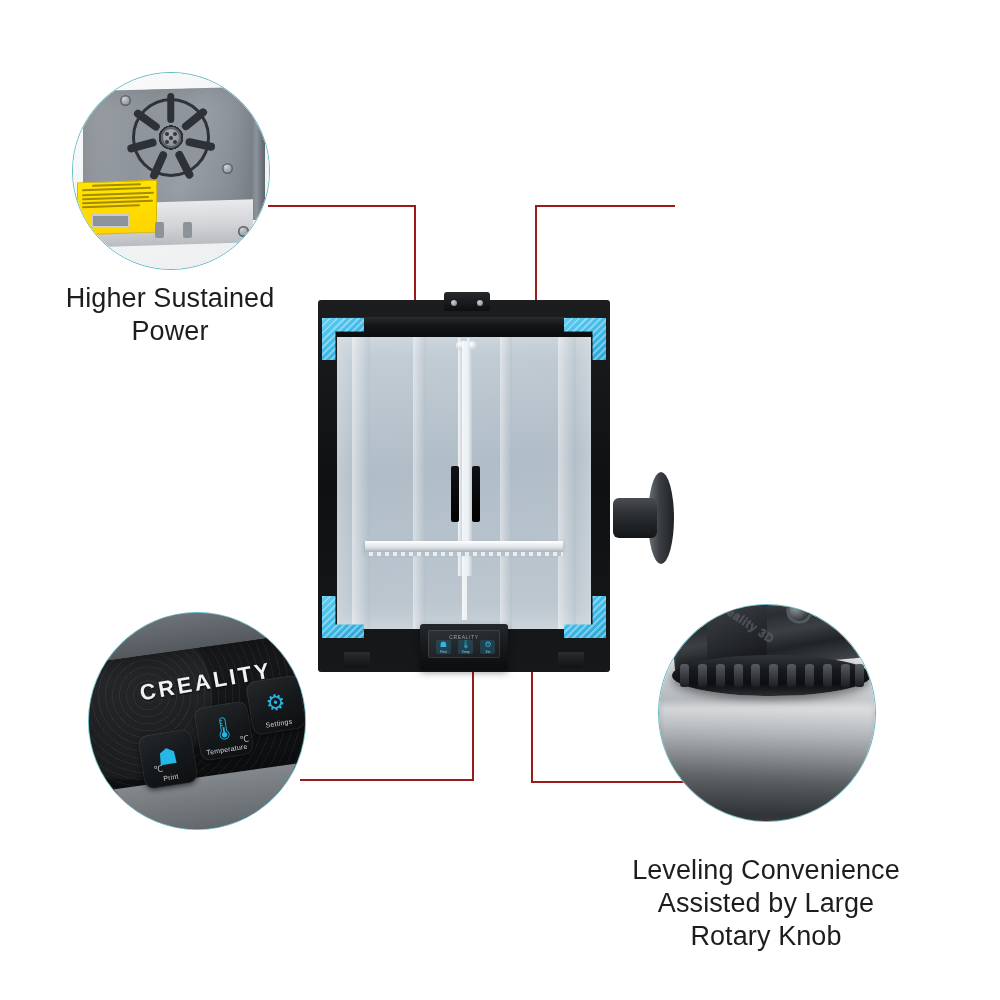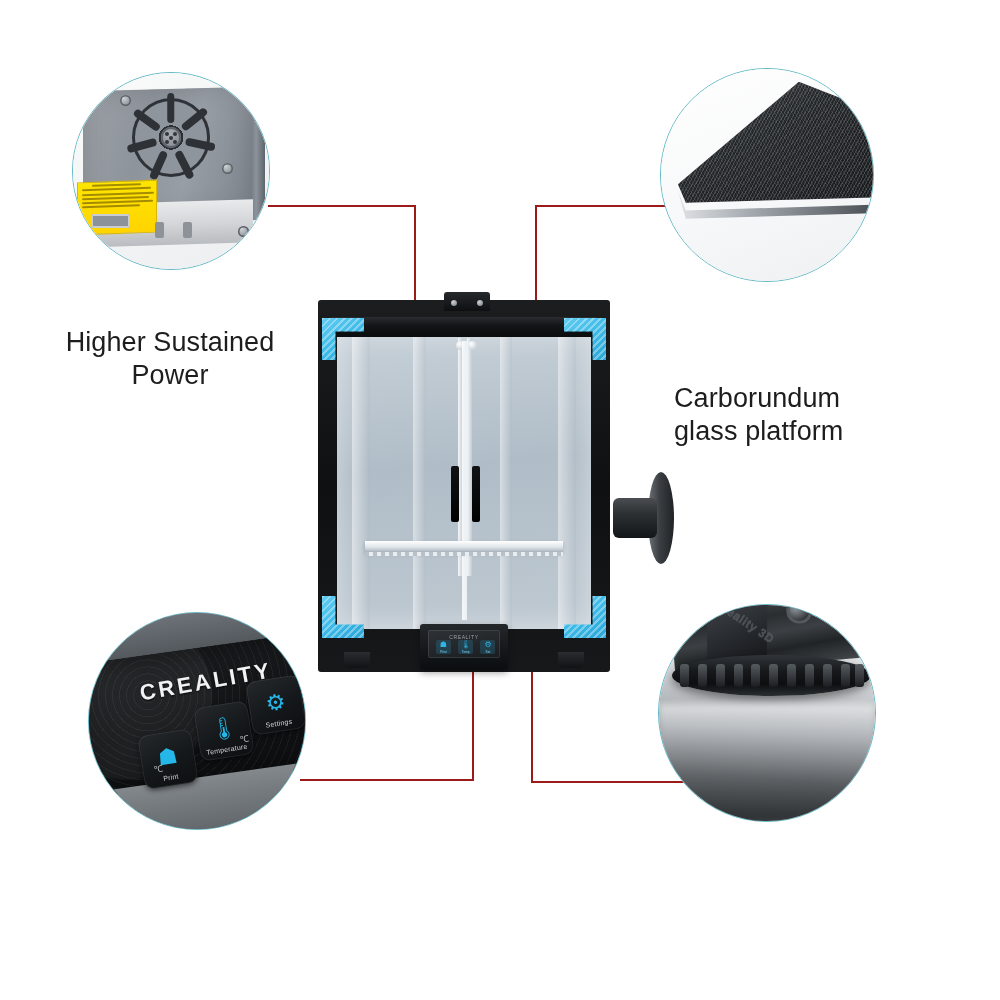--- a/index.html
+++ b/index.html
@@ -28,21 +28,20 @@
     background:#fdfdfd;
     overflow:hidden;
   }
   .caption{
     position:absolute;
     font-size:27px;
     color:#1d1d1d;
     line-height:1.22;
     letter-spacing:0.1px;
     white-space:pre-line;
-    margin-top:44px;
   }
   .cap-center{text-align:center;}
   .cap-left{text-align:left;}
 
   
   .psu-wrap{position:absolute;left:0;top:0;width:100%;height:100%;
     background:linear-gradient(150deg,#fbfbfb 0%,#f4f5f6 42%,#eceef0 100%);}
   .psu-body{
     position:absolute;left:5%;top:8%;width:86%;height:64%;
     background:linear-gradient(105deg,#9ba0a6 0%,#8e949b 36%,#989ea5 62%,#7f858c 100%);
@@ -392,30 +391,20 @@
         </div>
         <div class="psu-vent"></div>
         <div class="psu-term" style="left:42%;top:76%;"></div>
         <div class="psu-term" style="left:56%;top:76%;"></div>
       </div>
     </div>
     <div class="caption cap-center" style="left:-62px;top:210px;width:320px;">Higher Sustained
 Power</div>
   </div>
 
-  <div class="callout" style="left:660px;top:68px;width:212px;height:212px;">
-    <div class="circle" style="width:212px;height:212px;">
-      <div class="glass-wrap">
-        <div class="glass-plate"></div>
-        <div class="glass-edge"></div>
-      </div>
-    </div>
-    <div class="caption cap-left" style="left:14px;top:270px;width:300px;">Carborundum
-glass platform</div>
-  </div>
 
   <div class="callout" style="left:88px;top:612px;width:216px;height:216px;">
     <div class="circle" style="width:216px;height:216px;">
       <div class="ui-wrap">
         <div class="ui-band-top"></div>
         <div class="ui-frame"></div>
         <div class="ui-band-bot"></div>
         <div class="brand">CREALITY</div>
         <div class="tile" style="left:24%;top:55%;">
           <span class="gl">☗</span>
@@ -452,15 +441,18 @@
           <div class="knurl" style="left:49%;"></div>
           <div class="knurl" style="left:58%;"></div>
           <div class="knurl" style="left:67%;"></div>
           <div class="knurl" style="left:76%;"></div>
           <div class="knurl" style="left:85%;"></div>
           <div class="knurl" style="left:92%;"></div>
         </div>
         <div class="knob-blur"></div>
       </div>
     </div>
+    <div class="caption cap-center" style="left:-52px;top:250px;width:320px;">Leveling Convenience
+Assisted by Large
+Rotary Knob</div>
   </div>
 
 </div>
 
 </body></html>

